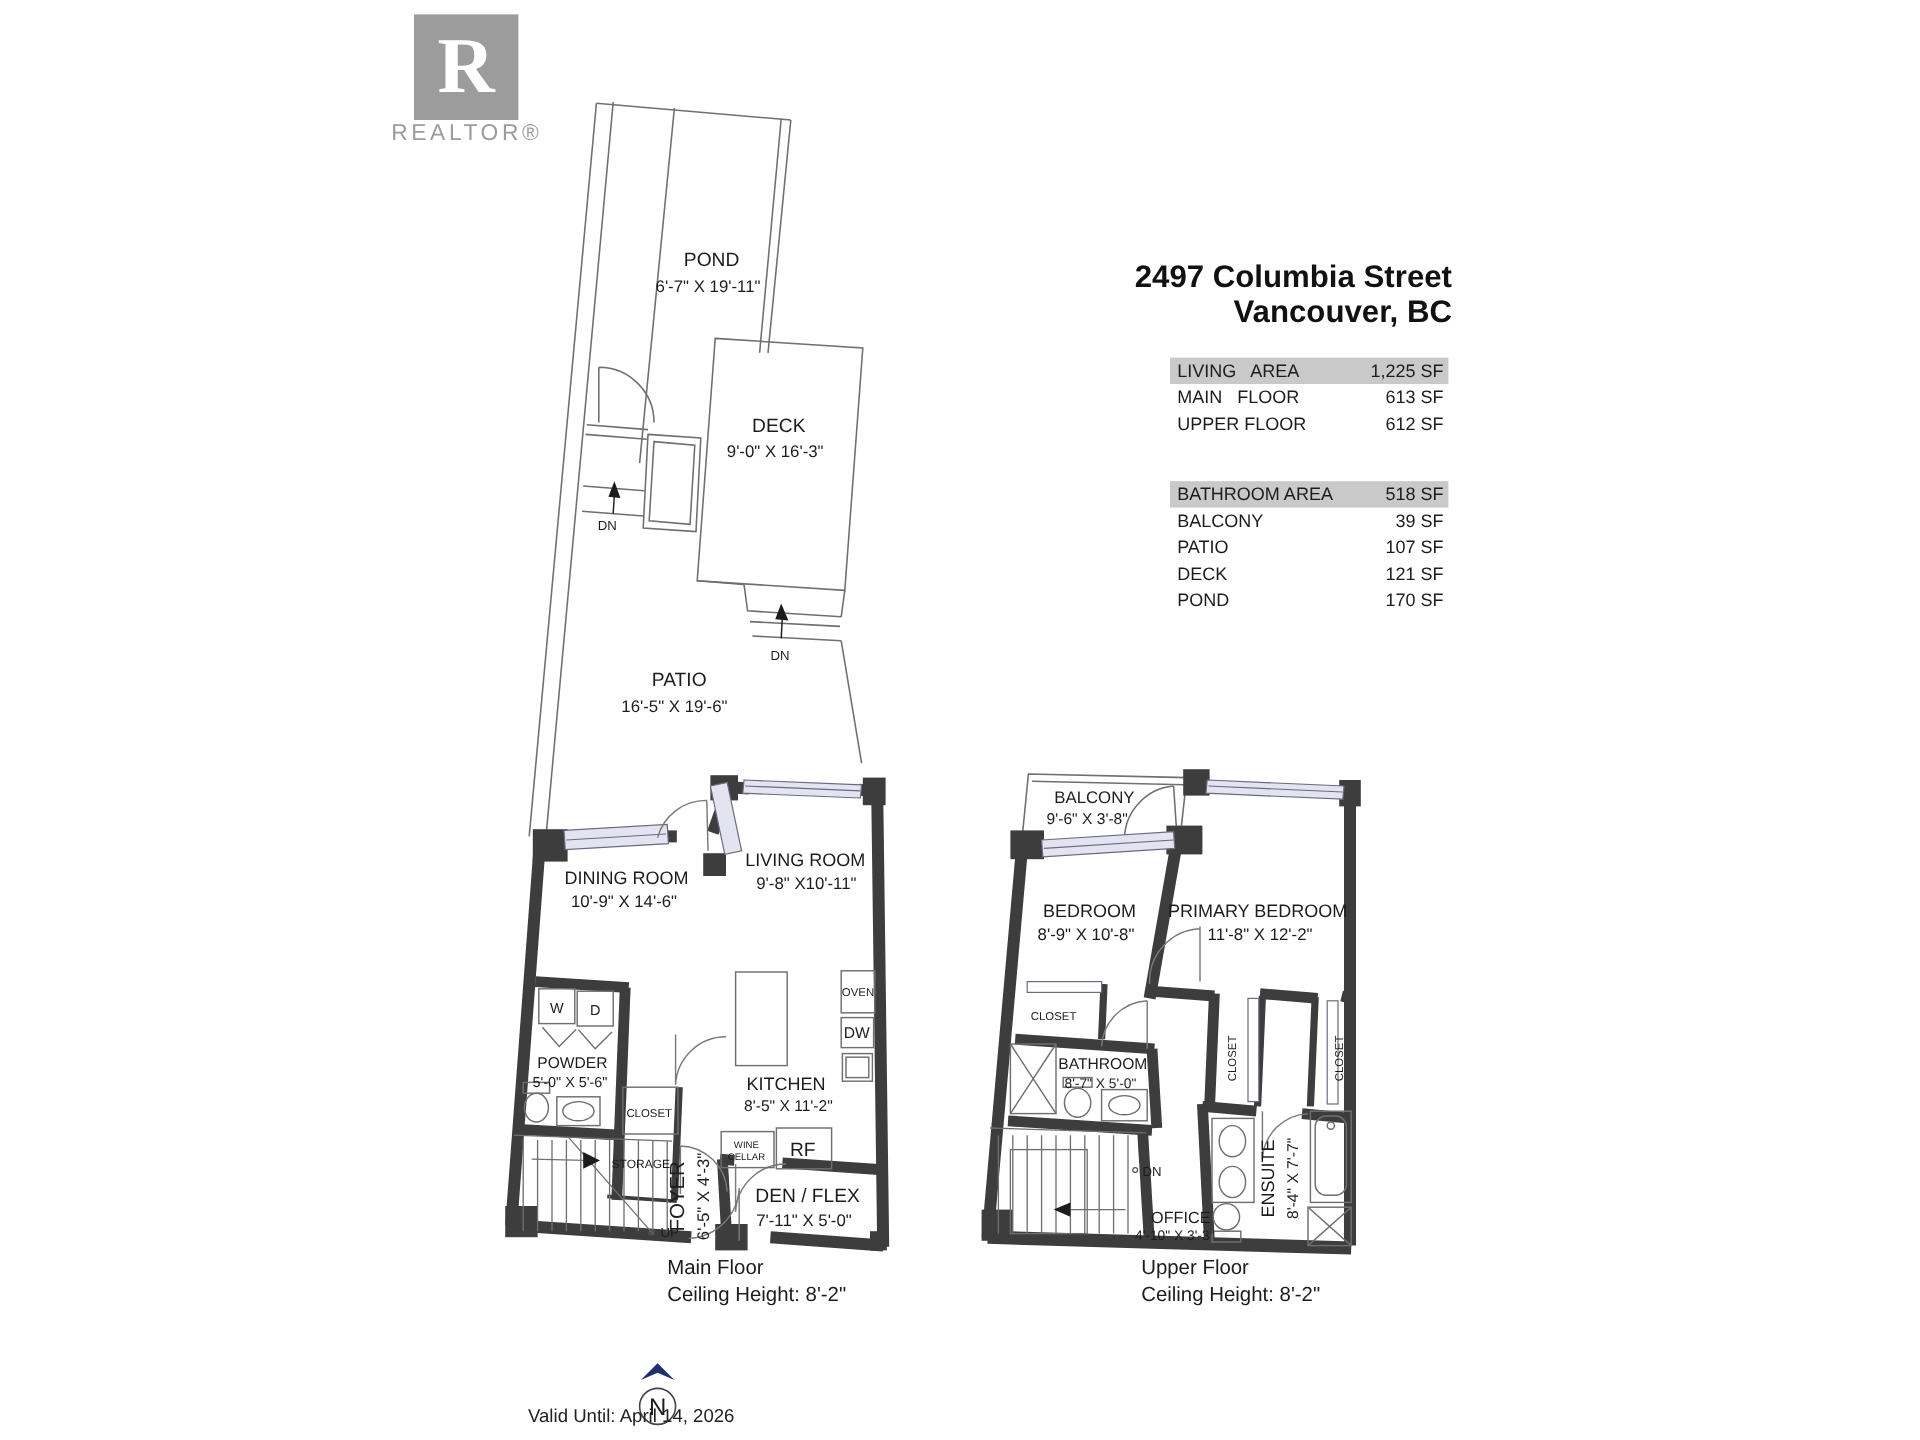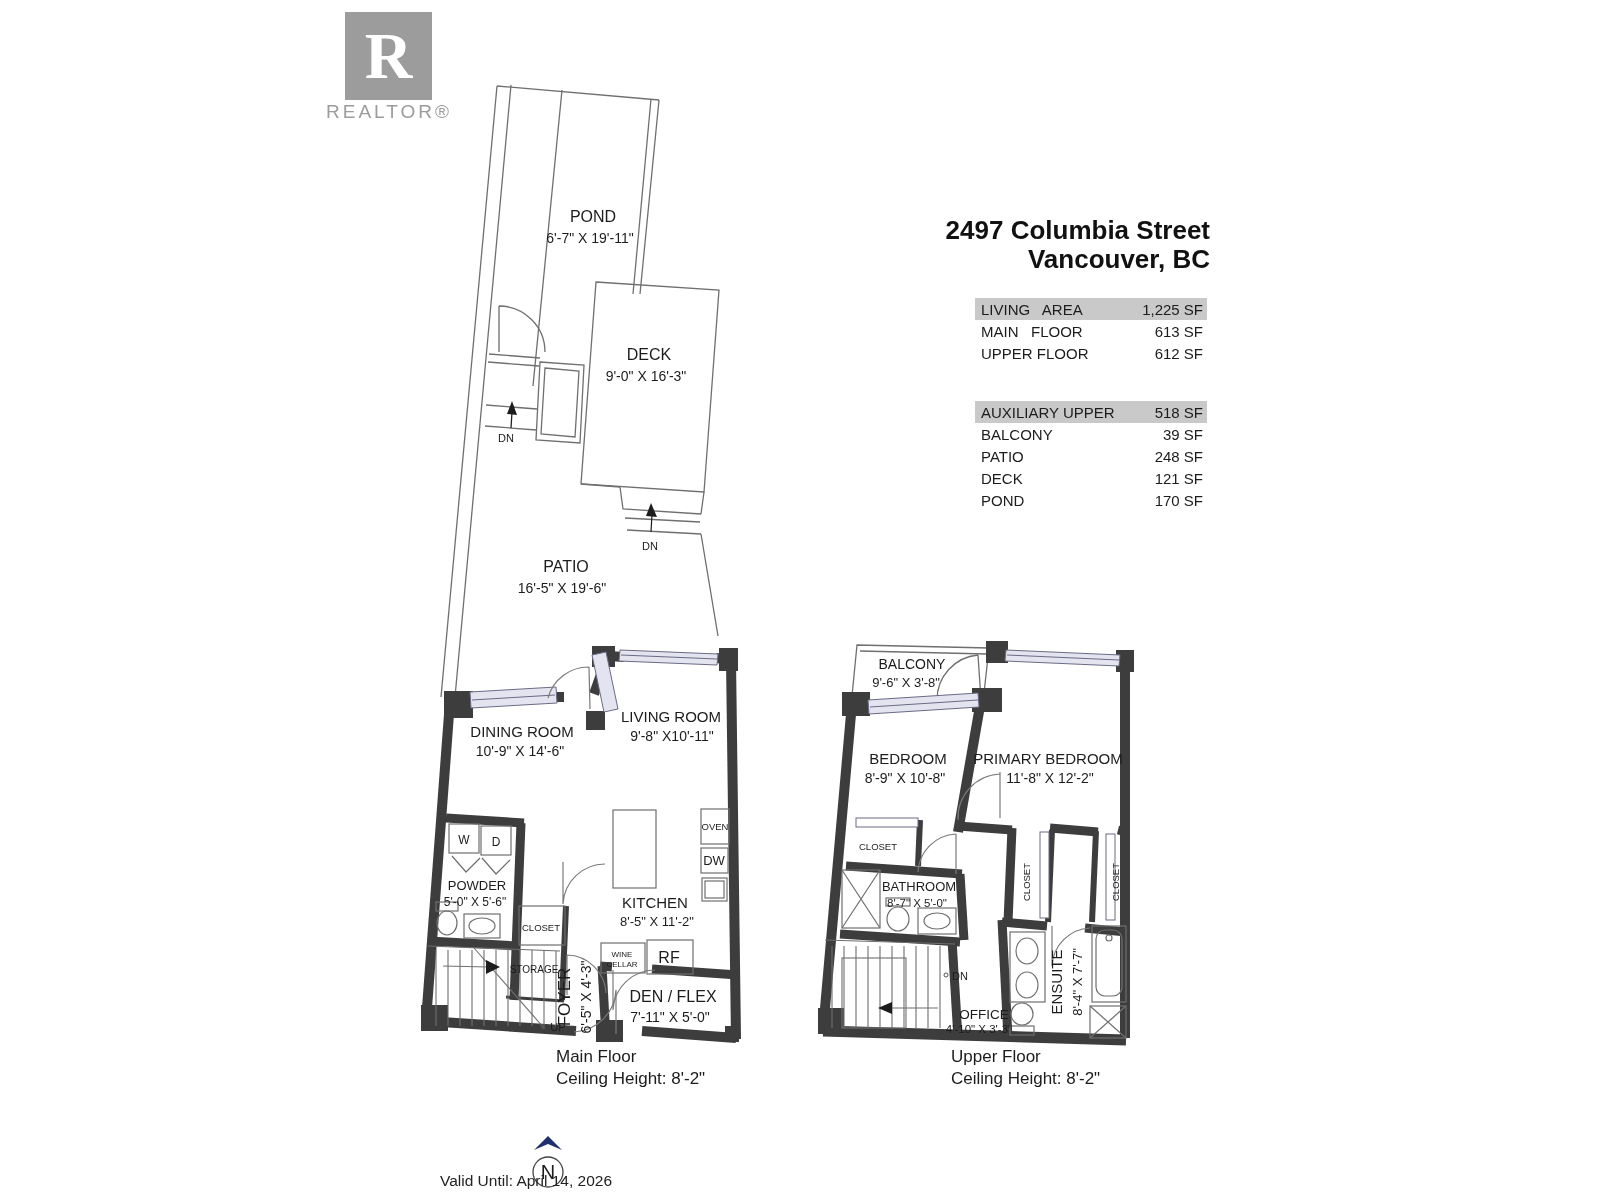--- a/index.html
+++ b/index.html
@@ -296,30 +296,30 @@
     <span>613 SF</span>
   </div>
   <div class="arow">
     <span>UPPER FLOOR</span>
     <span>612 SF</span>
   </div>
 </div>
 
 <div class="area-table" style="top:401px;">
   <div class="arow header">
-    <span>AUXILIARY UPPER</span>
+    <span>BATHROOM AREA</span>
     <span>518 SF</span>
   </div>
   <div class="arow">
     <span>BALCONY</span>
     <span>39 SF</span>
   </div>
   <div class="arow">
     <span>PATIO</span>
-    <span>248 SF</span>
+    <span>107 SF</span>
   </div>
   <div class="arow">
     <span>DECK</span>
     <span>121 SF</span>
   </div>
   <div class="arow">
     <span>POND</span>
     <span>170 SF</span>
   </div>
 </div>

